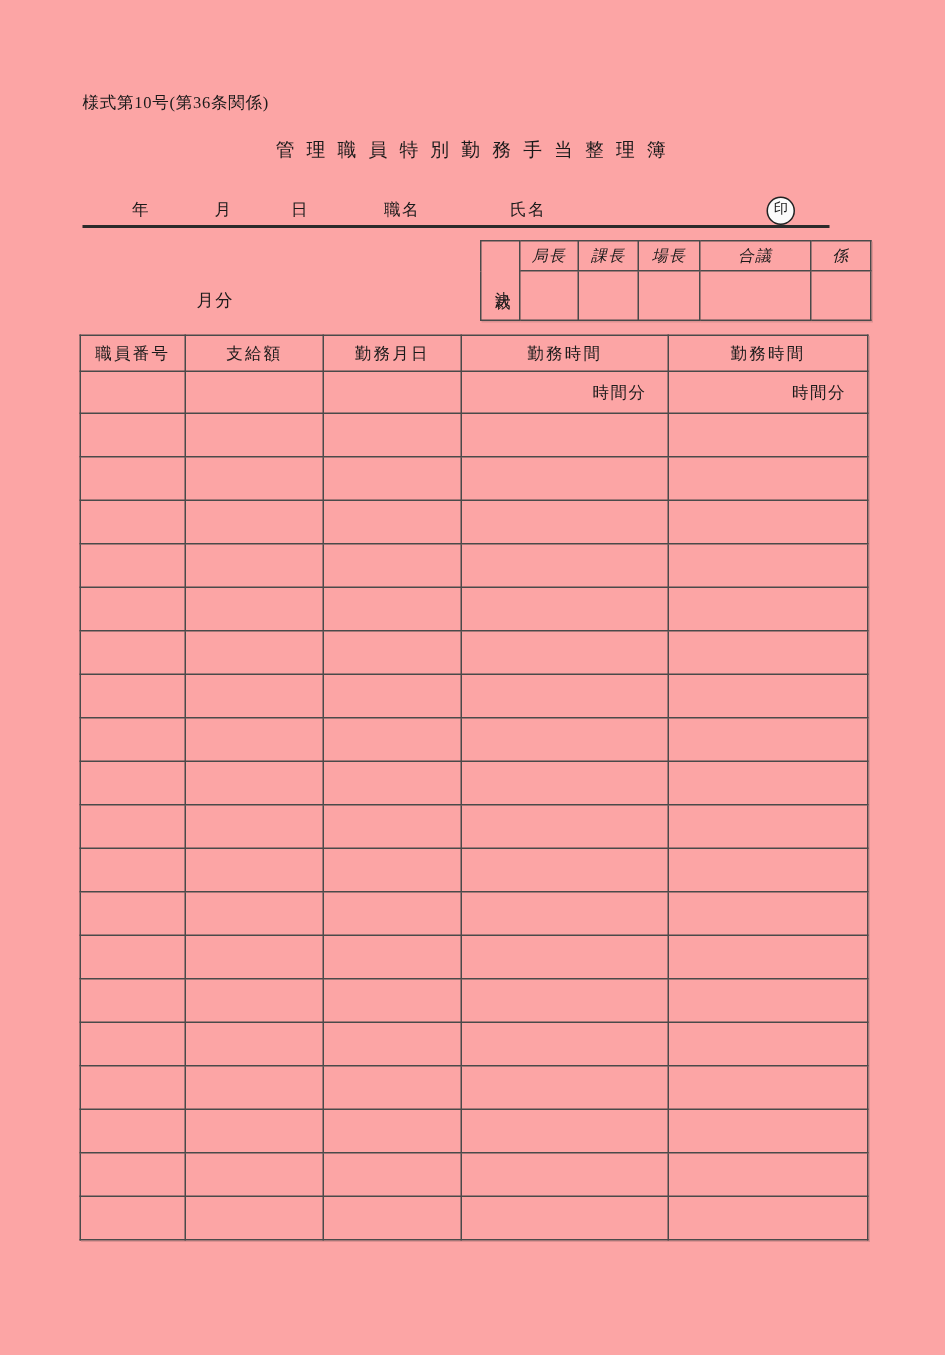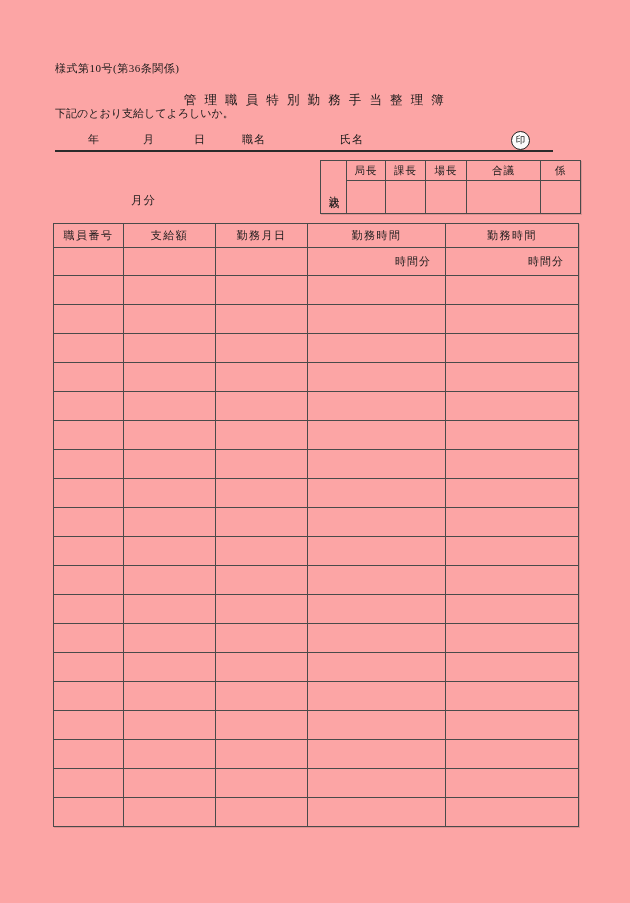--- a/index.html
+++ b/index.html
@@ -25,21 +25,21 @@
     letter-spacing:2.5px;
     white-space:pre;
   }
   .instruction{left:55px;top:106px;font-size:11px;}
 
   
   .date-line-label{top:132px;font-size:11px;letter-spacing:1px;}
   .lbl-year{left:88px;}
   .lbl-month{left:143px;}
   .lbl-day{left:194px;}
-  .lbl-position{left:242px;}
+  .lbl-position{left:256px;}
   .lbl-name{left:340px;}
   .signature-underline{
     left:55px;top:150px;width:498px;height:2px;
     background:#2b2b2b;
   }
   .seal{
     left:511px;top:131px;
     width:17px;height:17px;
     border:1.2px solid #222;
     border-radius:50%;
@@ -53,21 +53,21 @@
   td,th{
     border:1px solid #4a4a4a;
     padding:0;
     font-weight:normal;
     font-size:11px;
     text-align:center;
     vertical-align:middle;
     overflow:hidden;
   }
   .approval-table{left:320px;top:160px;box-shadow:1px 1px 0 rgba(0,0,0,0.12);}
-  .approval-table th{font-size:10.5px;letter-spacing:1px;height:19px;}
+  .approval-table th{font-size:10.5px;letter-spacing:1px;height:19px;font-style:italic;}
   .approval-table td.blank-cell{height:32px;}
   .kessai-cell{
     font-size:10.5px;
   }
   .kessai-vertical{
     writing-mode:vertical-rl;
     margin:0 auto;
     letter-spacing:2px;
     font-size:10.5px;
   }
@@ -89,21 +89,20 @@
 </style>
 </head>
 <body>
 
 <div class="page">
 
   <div class="abs form-number">様式第10号(第36条関係)</div>
 
   <div class="abs doc-title">管 理 職 員 特 別 勤 務 手 当 整 理 簿</div>
 
-  <div class="abs instruction">下記のとおり支給してよろしいか。</div>
 
   <span class="abs date-line-label lbl-year">年</span>
   <span class="abs date-line-label lbl-month">月</span>
   <span class="abs date-line-label lbl-day">日</span>
   <span class="abs date-line-label lbl-position">職名</span>
   <span class="abs date-line-label lbl-name">氏名</span>
   <div class="abs signature-underline"></div>
   <div class="abs seal">印</div>
 
   <table class="abs approval-table">

